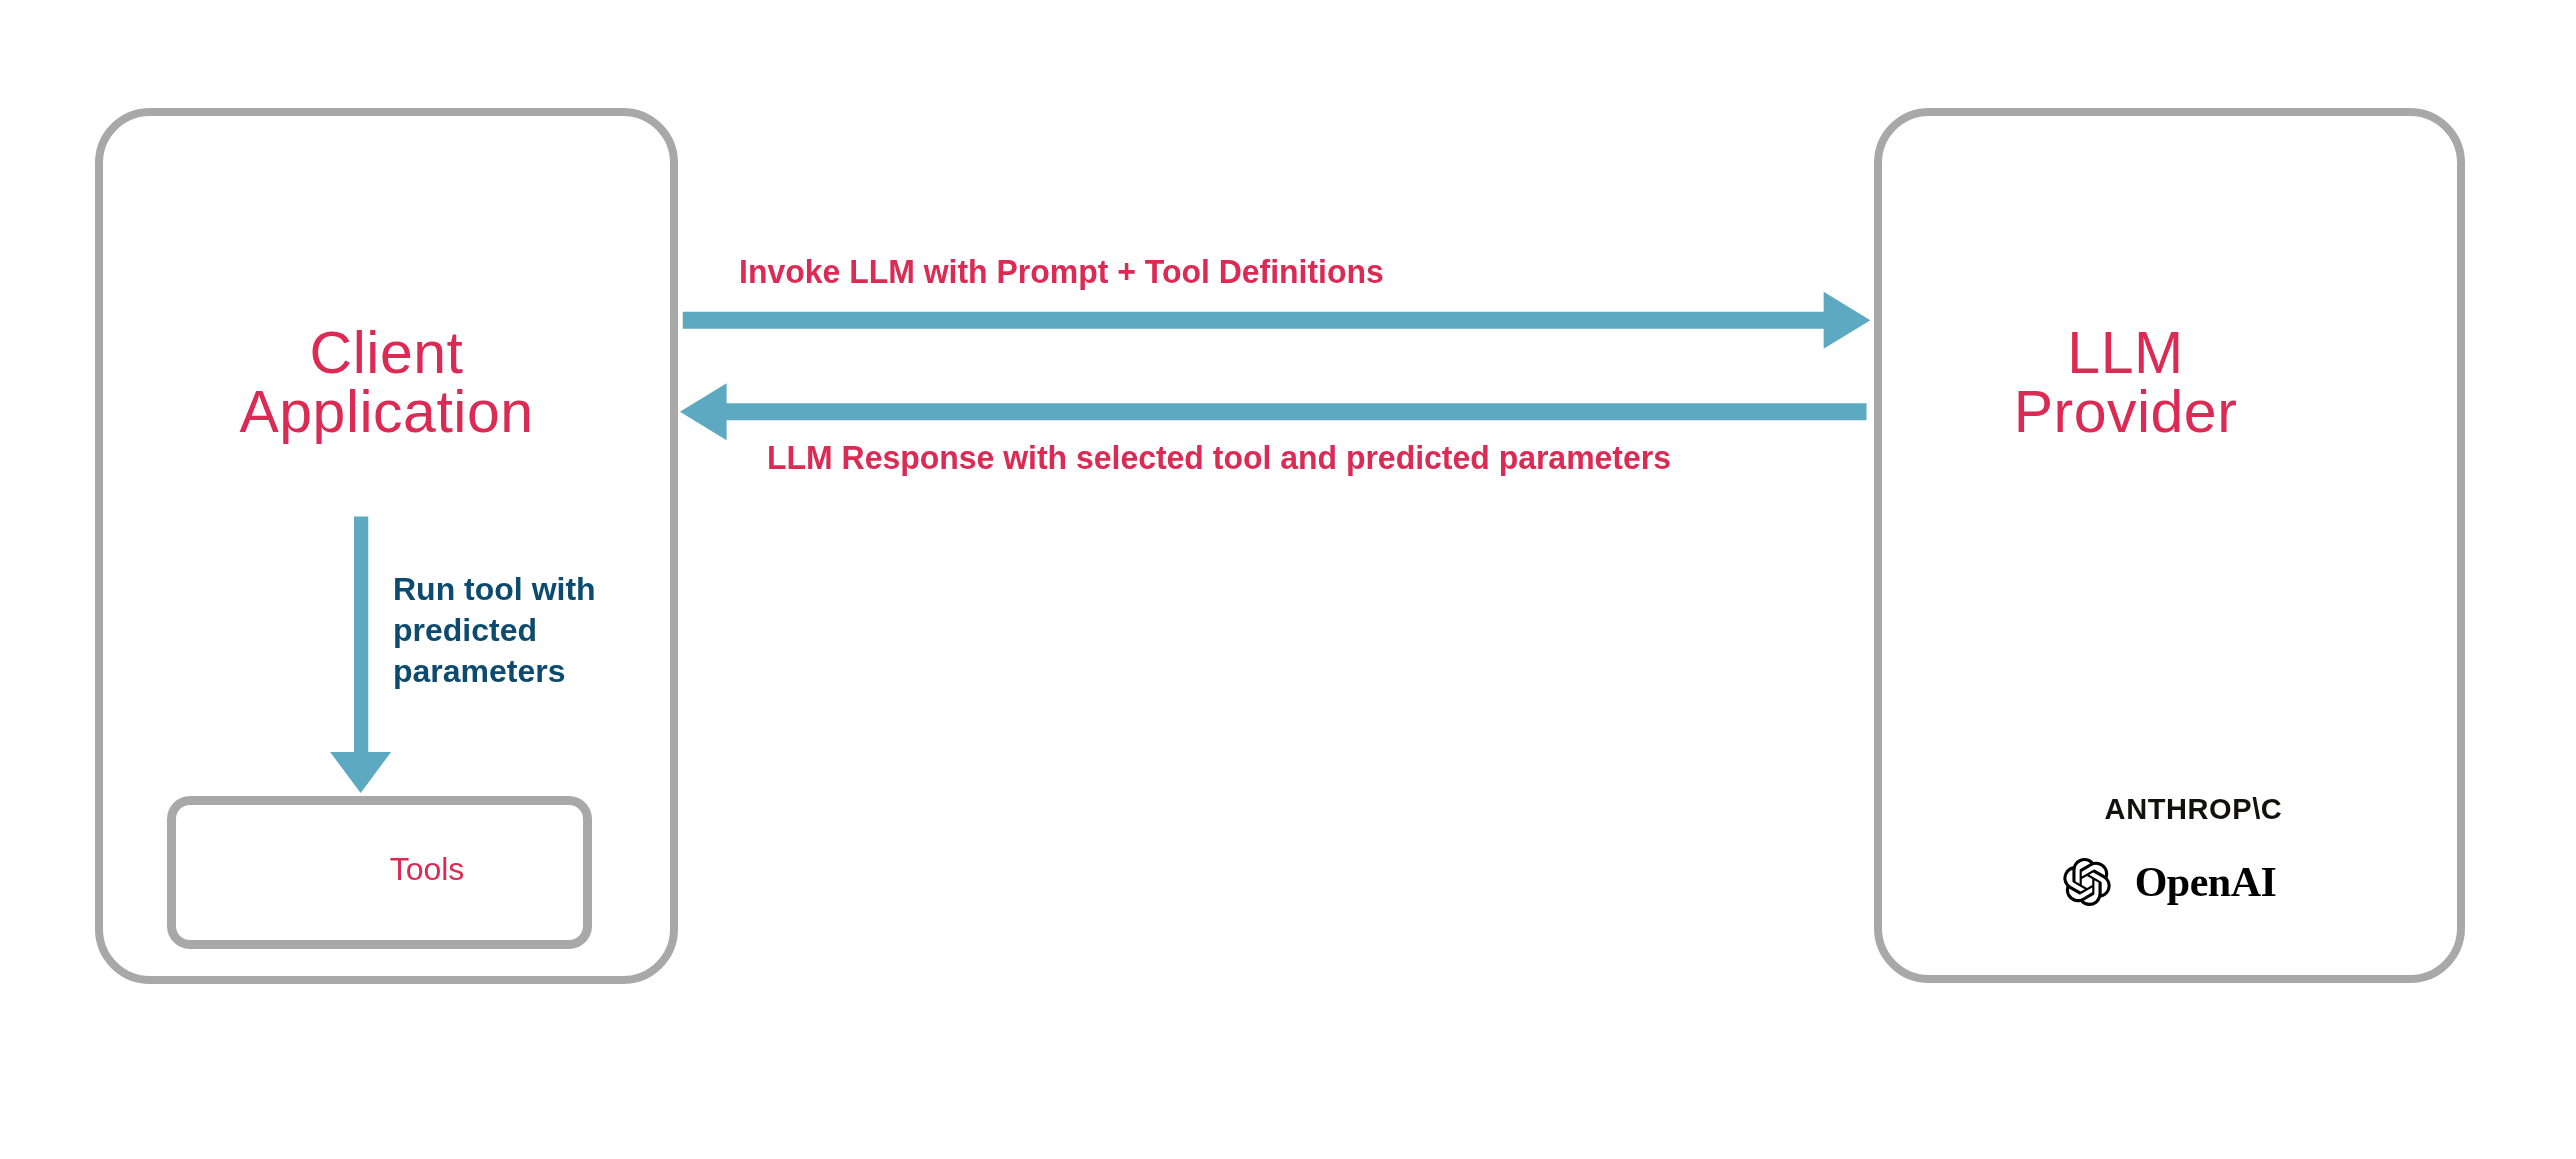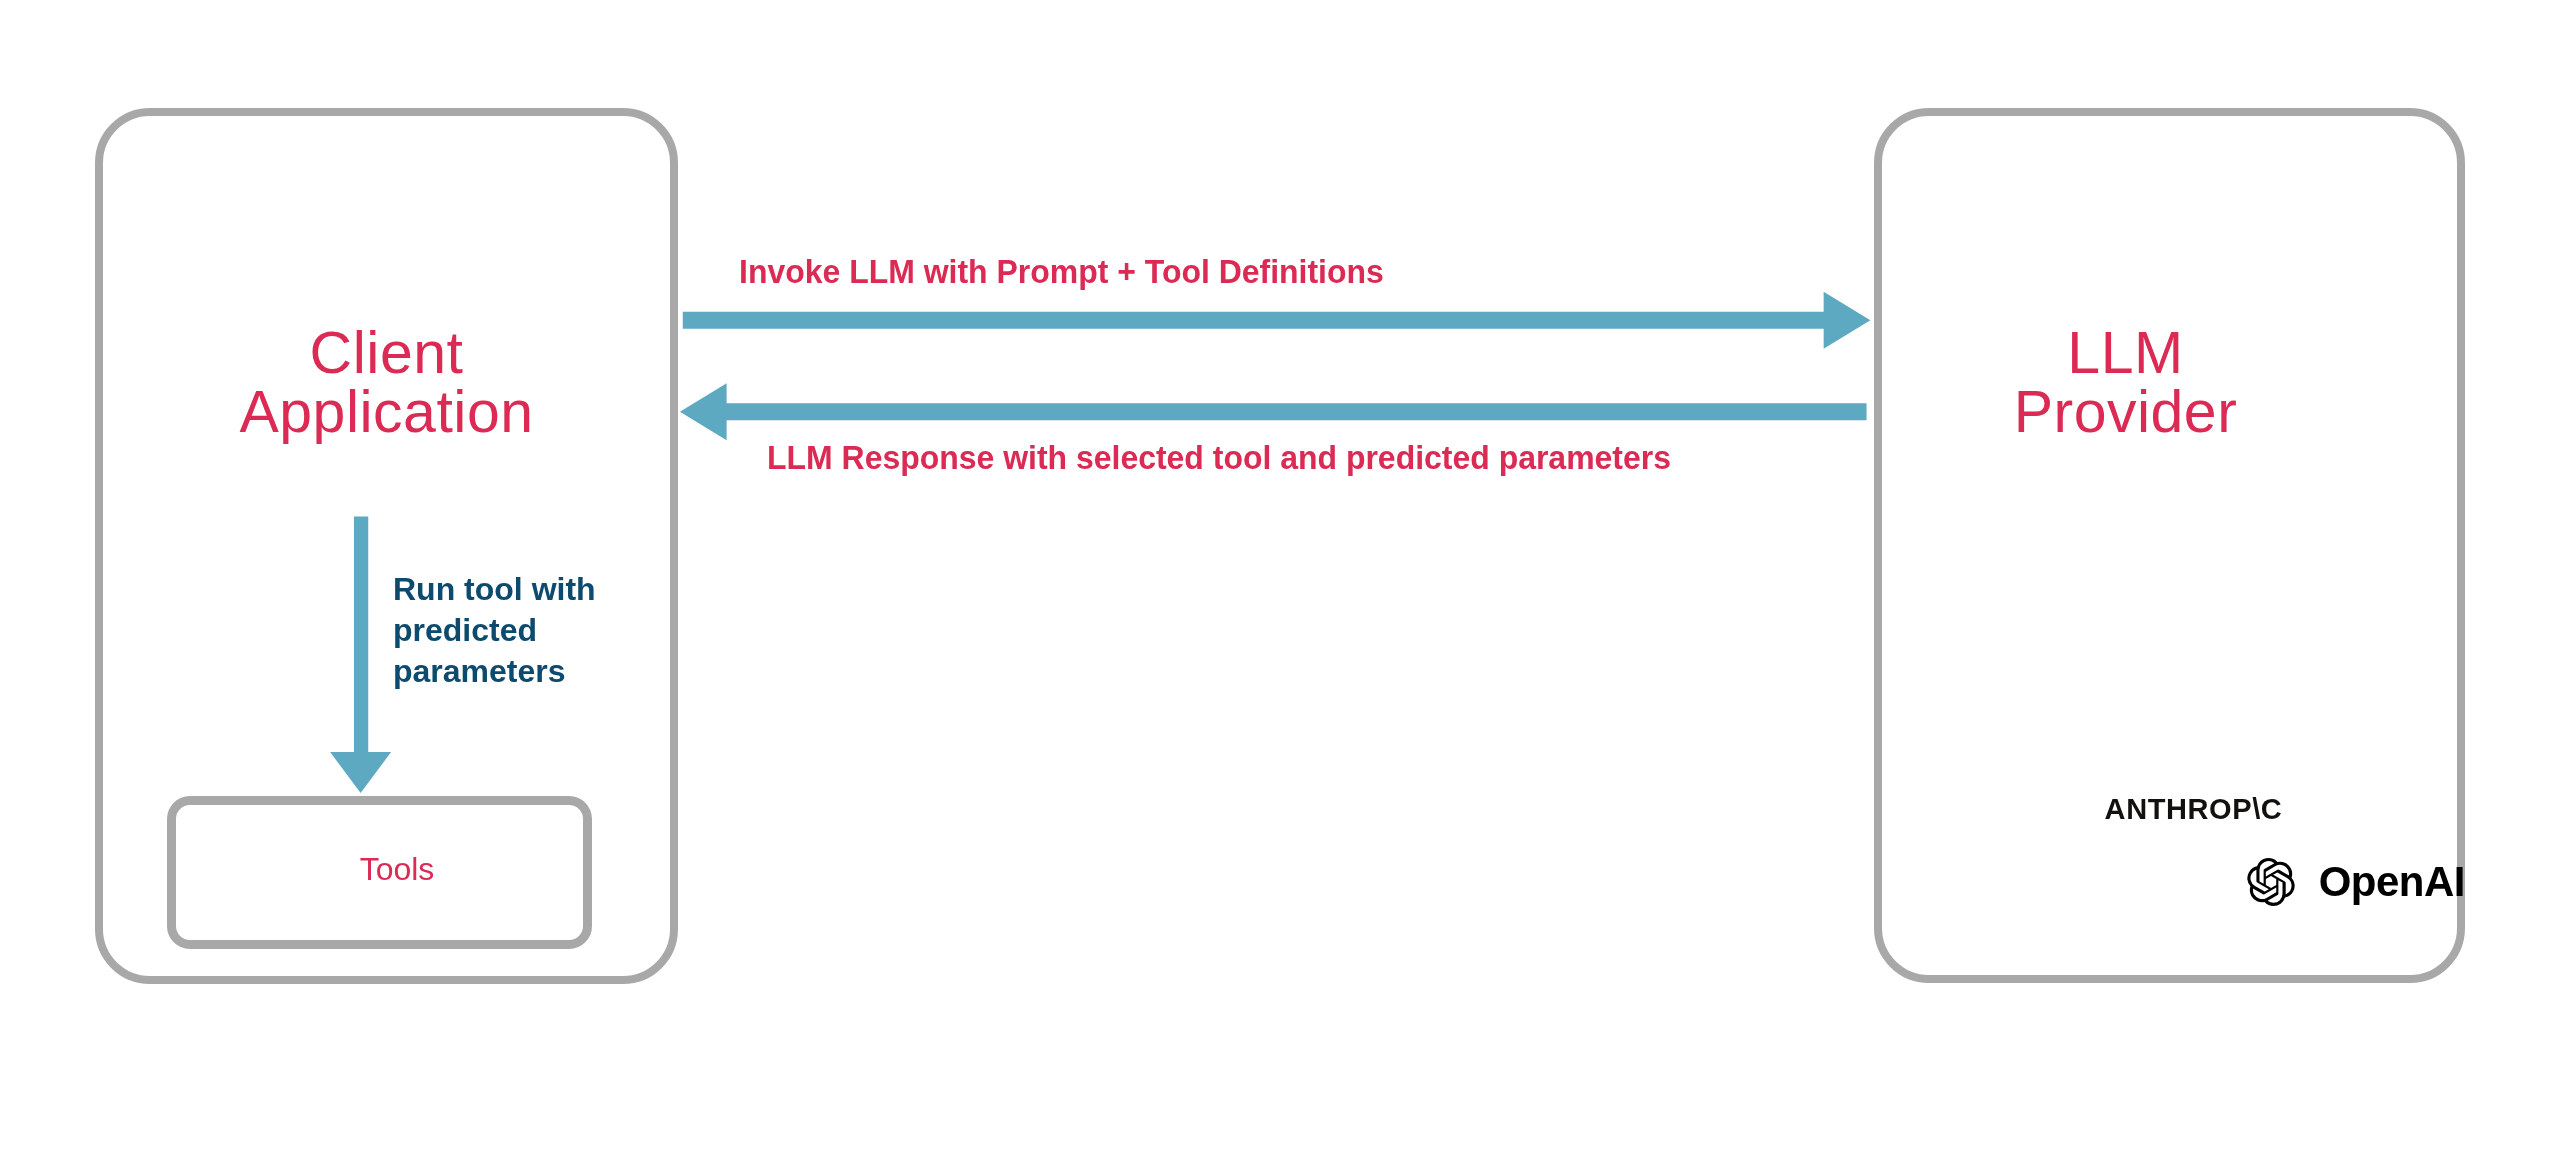--- a/index.html
+++ b/index.html
@@ -71,20 +71,21 @@
   }
   #tools-label {
     position: absolute;
     left: 167px;
     top: 851px;
     width: 460px;
     text-align: center;
     color: #db2b54;
     font-size: 32px;
     font-weight: 500;
+    padding-left: 30px;
   }
 
   
   .edge-label {
     position: absolute;
     color: #db2b54;
     font-weight: bold;
     white-space: nowrap;
   }
   #label-invoke {
@@ -136,22 +137,23 @@
     letter-spacing: 0.6px;
     padding-left: 24px;
   }
   #openai-logo {
     position: absolute;
     left: 1874px;
     top: 858px;
     width: 591px;
     display: flex;
     align-items: center;
-    justify-content: flex-end;
+    justify-content: center;
     gap: 24px;
+    font-family: Liberation Serif, serif;
   }
   #openai-wordmark {
     color: #000000;
     font-size: 42px;
     font-weight: 600;
     letter-spacing: -0.5px;
   }
 </style>
 </head>
 <body>

